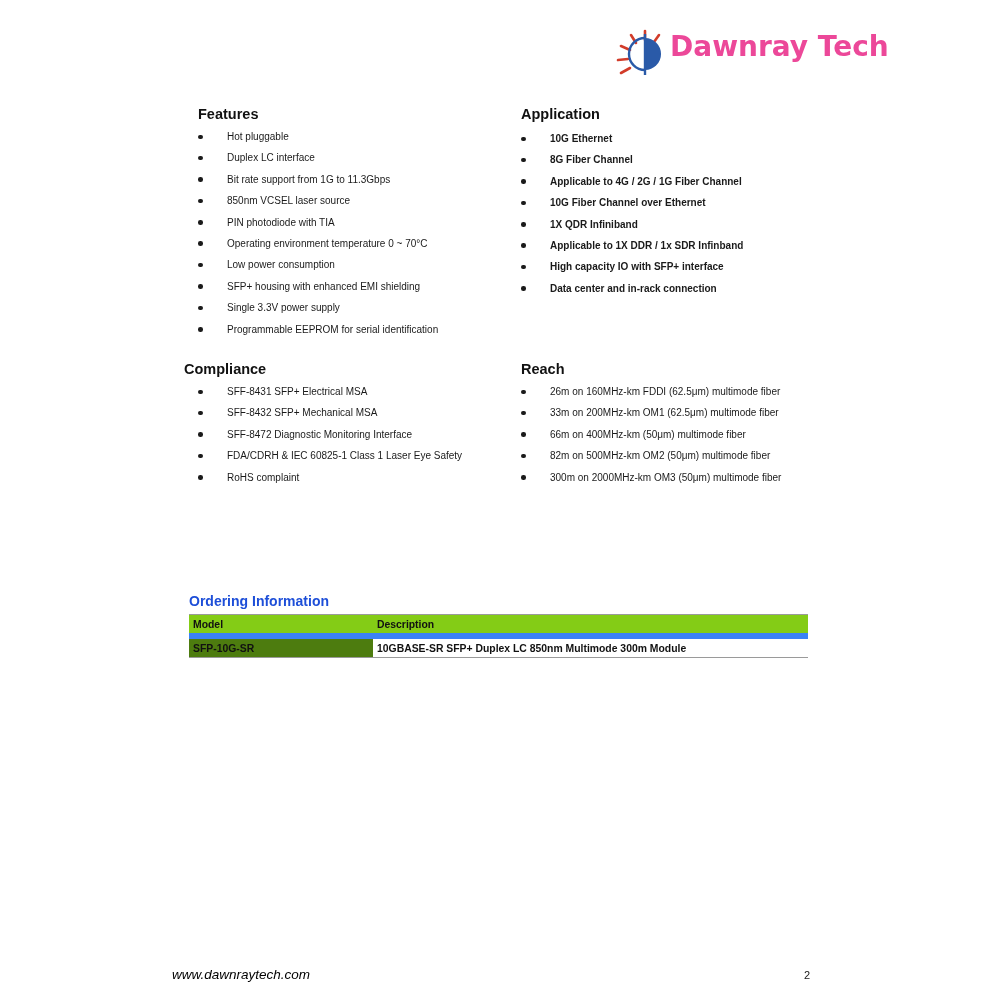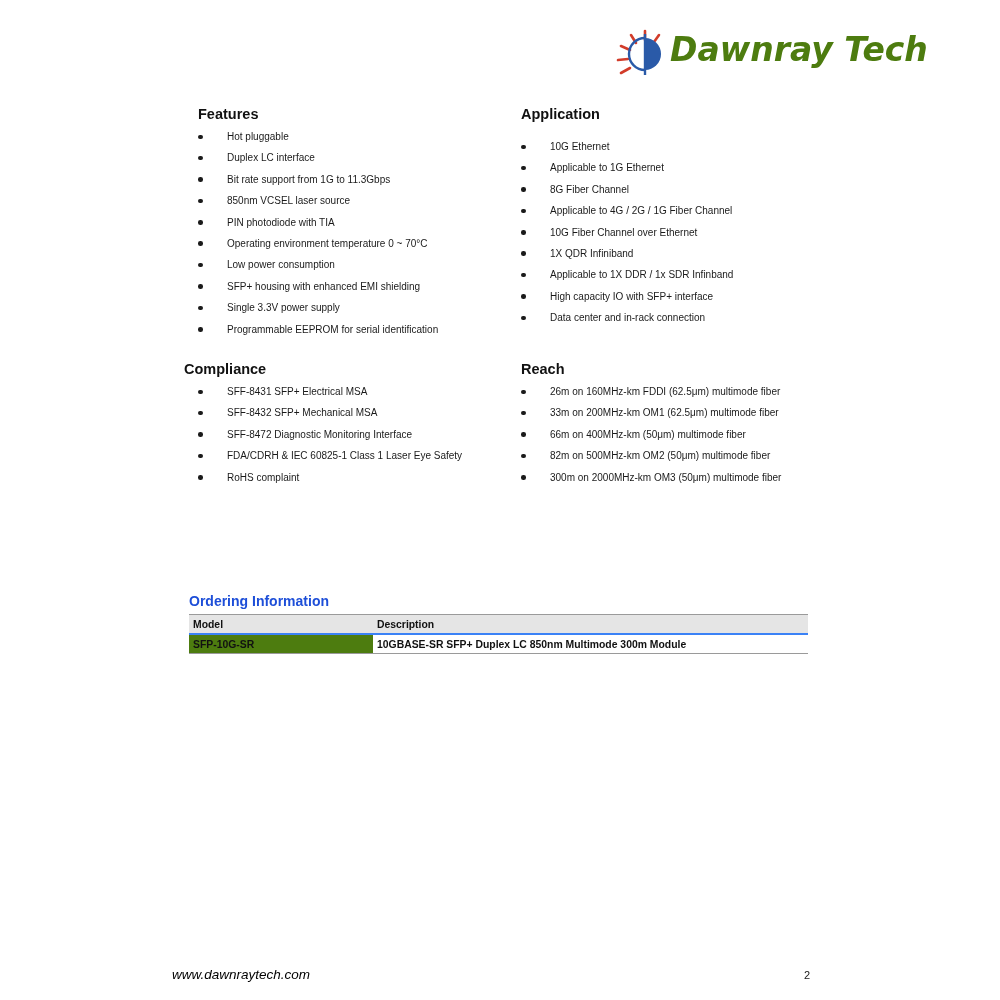--- a/index.html
+++ b/index.html
@@ -35,24 +35,23 @@
     left: 0px;
     top: 6px;
     width: 60px;
     height: 52px;
   }
   .logo-text {
     position: absolute;
     left: 55px;
     top: 8px;
     font-family: "DejaVu Sans", sans-serif;
-    font-size: 33px;
-    font-weight: bold;
-    font-style: italic;
-    color: #4d7c0f;
+    font-size: 28px;
+    font-weight: bold;
+    color: #ec4899;
     letter-spacing: 0px;
     white-space: nowrap;
   }
 
   
   .section-title {
     position: absolute;
     font-family: "Liberation Sans", sans-serif;
     font-size: 14.5px;
     font-weight: bold;
@@ -105,24 +104,24 @@
     table-layout: fixed;
   }
   .order-table th, .order-table td {
     font-size: 10.4px;
     padding: 2px 4px;
     text-align: left;
     vertical-align: middle;
     height: 14px;
   }
   .order-table thead th {
-    background: #e5e5e5;
+    background: #84cc16;
     font-weight: bold;
     border-top: 1px solid #9a9a9a;
-    border-bottom: 2px solid #3b82f6;
+    border-bottom: 6px solid #3b82f6;
     color: #111111;
   }
   .order-table tbody td {
     font-weight: bold;
     border-bottom: 1px solid #9a9a9a;
     color: #111111;
   }
   .order-table td.model-cell {
     background: #4d7c0f;
   }
@@ -206,28 +205,24 @@
       <span class="bullet-dot"></span>
       <span class="bullet-text">Single 3.3V power supply</span>
     </div>
     <div class="bullet-row">
       <span class="bullet-dot"></span>
       <span class="bullet-text">Programmable EEPROM for serial identification</span>
     </div>
   </div>
 
   <div class="section-title" style="left:521px; top:106px;">Application</div>
-  <div class="bullet-list" style="left:521px; top:136px; width:330px;">
+  <div class="bullet-list" style="left:521px; top:128px; width:330px;font-weight:bold;">
     <div class="bullet-row">
       <span class="bullet-dot"></span>
       <span class="bullet-text">10G Ethernet</span>
-    </div>
-    <div class="bullet-row">
-      <span class="bullet-dot"></span>
-      <span class="bullet-text">Applicable to 1G Ethernet</span>
     </div>
     <div class="bullet-row">
       <span class="bullet-dot"></span>
       <span class="bullet-text">8G Fiber Channel</span>
     </div>
     <div class="bullet-row">
       <span class="bullet-dot"></span>
       <span class="bullet-text">Applicable to 4G / 2G / 1G Fiber Channel</span>
     </div>
     <div class="bullet-row">

